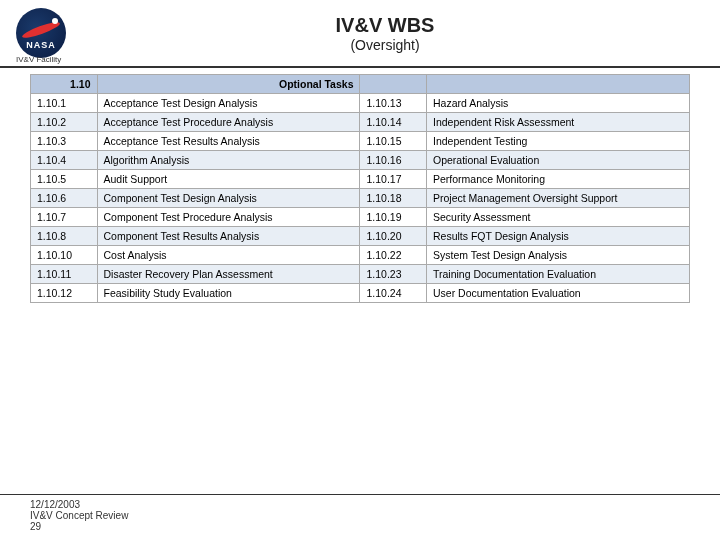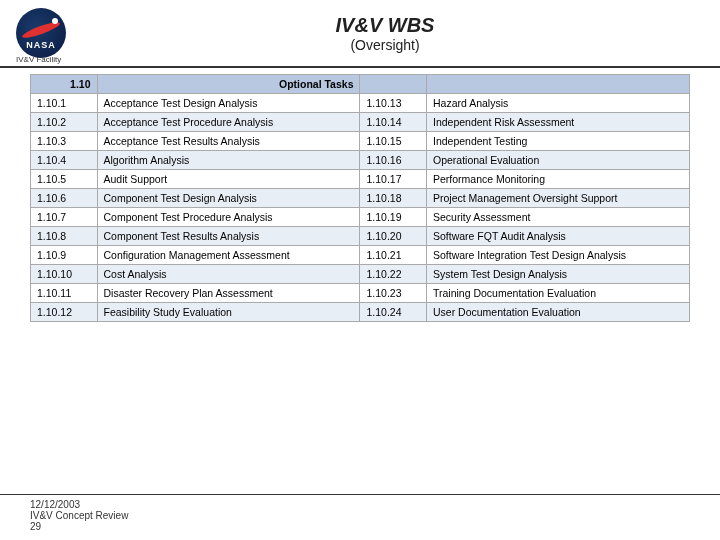--- a/index.html
+++ b/index.html
@@ -57,21 +57,20 @@
       right: 8px;
     }
     .header-title-block {
       flex: 1;
       text-align: center;
     }
     .header-title {
       font-size: 20px;
       font-weight: bold;
       color: #222;
-      font-style: italic;
     }
     .header-subtitle {
       font-size: 14px;
       color: #222;
     }
     .facility-label {
       font-size: 8px;
       color: #333;
       position: absolute;
       left: 16px;
@@ -186,27 +185,21 @@
         <tr>
           <td>1.10.7</td>
           <td>Component Test Procedure Analysis</td>
           <td>1.10.19</td>
           <td>Security Assessment</td>
         </tr>
         <tr>
           <td>1.10.8</td>
           <td>Component Test Results Analysis</td>
           <td>1.10.20</td>
-          <td>Software FQT Audit Analysis</td>
-        </tr>
-        <tr>
-          <td>1.10.9</td>
-          <td>Configuration Management Assessment</td>
-          <td>1.10.21</td>
-          <td>Software Integration Test Design Analysis</td>
+          <td>Results FQT Design Analysis</td>
         </tr>
         <tr>
           <td>1.10.10</td>
           <td>Cost Analysis</td>
           <td>1.10.22</td>
           <td>System Test Design Analysis</td>
         </tr>
         <tr>
           <td>1.10.11</td>
           <td>Disaster Recovery Plan Assessment</td>

